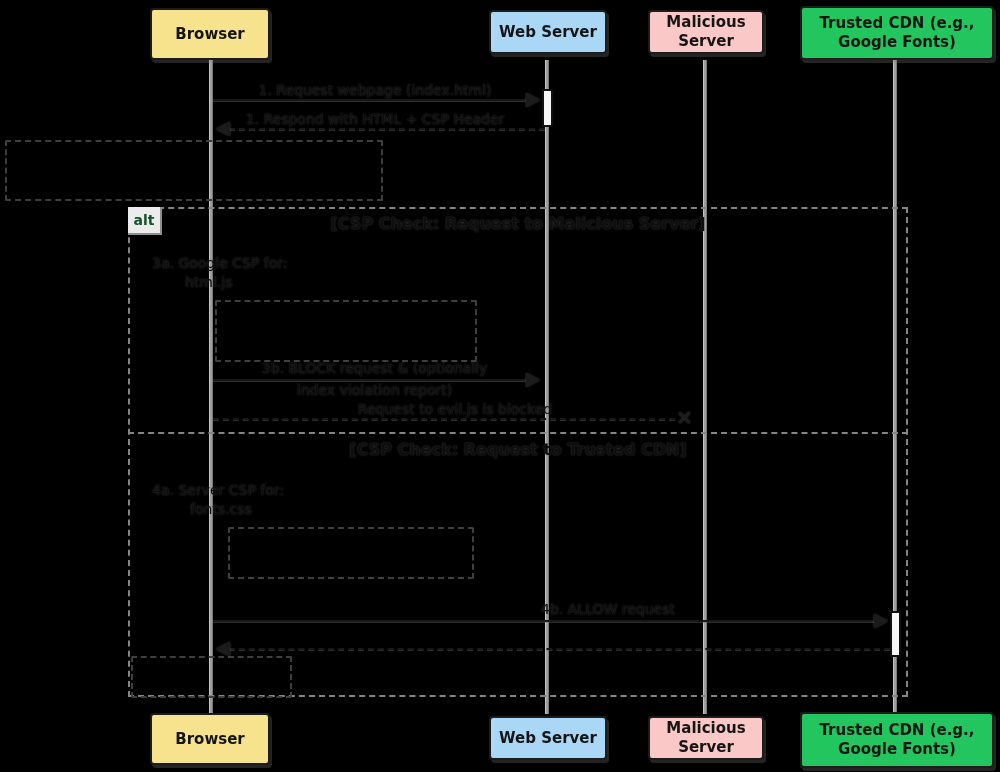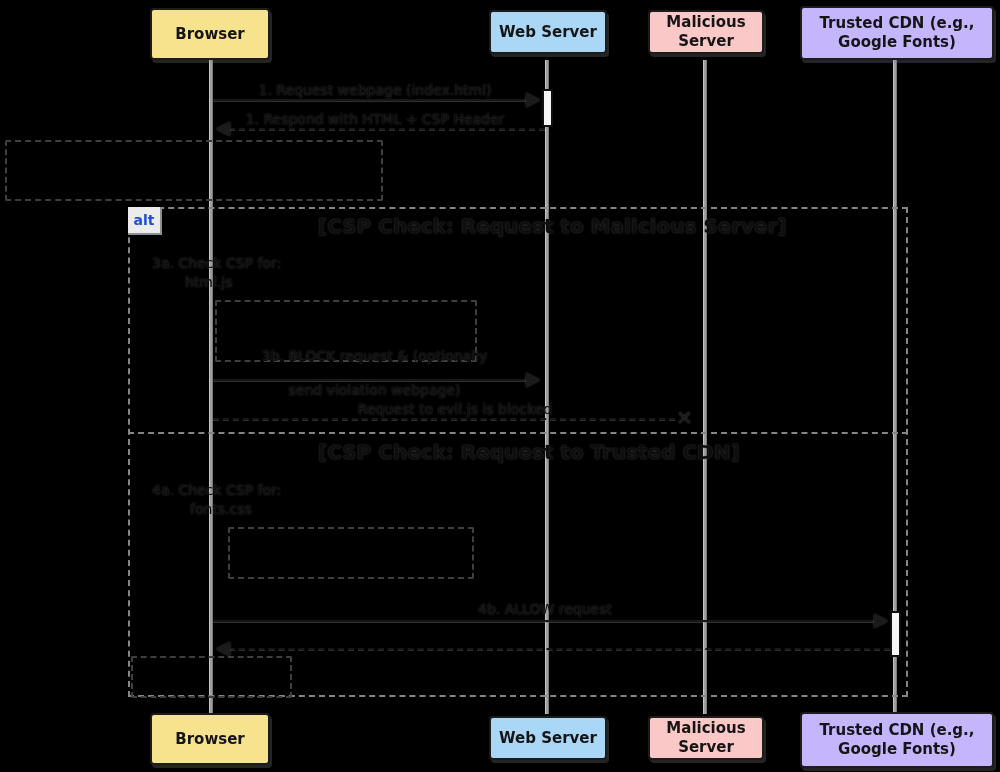--- a/index.html
+++ b/index.html
@@ -16,21 +16,21 @@
   #ll-cdn{left:893px}
 
   
   .actor{position:absolute;display:flex;align-items:center;justify-content:center;
     text-align:center;border:2.5px solid #1c1c1c;border-radius:4px;
     font-size:15px;font-weight:600;color:#151515;line-height:1.25;padding:2px 6px;box-sizing:border-box;
     box-shadow:2px 3px 0 rgba(130,130,130,0.28);}
   .fill-browser{background:#f7e28d;}
   .fill-web{background:#abd7f7;}
   .fill-malicious{background:#fac8c6;}
-  .fill-cdn{background:#c4b5fd;}
+  .fill-cdn{background:#22c55e;}
   #actor-browser-top{left:150px;top:8px;width:120px;height:52px;}
   #actor-web-top{left:489px;top:10px;width:118px;height:44px;}
   #actor-malicious-top{left:648px;top:10px;width:116px;height:44px;}
   #actor-cdn-top{left:800px;top:6px;width:194px;height:54px;}
   #actor-browser-bottom{left:150px;top:713px;width:120px;height:52px;}
   #actor-web-bottom{left:489px;top:716px;width:118px;height:44px;}
   #actor-malicious-bottom{left:648px;top:716px;width:116px;height:44px;}
   #actor-cdn-bottom{left:800px;top:712px;width:194px;height:56px;}
 
   
@@ -68,45 +68,45 @@
 
   
   .msg-label{position:absolute;text-align:center;font-size:14px;color:#0d0d0d;
     white-space:nowrap;text-shadow:0 0 2px rgba(125,125,125,0.55);}
   .msg-text-left{position:absolute;font-size:14px;color:#0d0d0d;white-space:nowrap;
     text-shadow:0 0 2px rgba(125,125,125,0.55);}
   #label-m1{left:245px;top:82px;width:260px;}
   #label-m2{left:245px;top:111px;width:260px;}
   #label-m3a-1{left:152px;top:255px;}
   #label-m3a-2{left:185px;top:274px;}
-  #label-m3b-1{left:242px;top:348px;width:265px;}
+  #label-m3b-1{left:242px;top:360px;width:265px;}
   #label-m3b-2{left:242px;top:382px;width:265px;}
   #label-blocked{left:325px;top:401px;width:260px;}
   #label-m4a-1{left:152px;top:482px;}
   #label-m4a-2{left:178px;top:501px;margin-left:12px;}
-  #label-m4b{left:415px;top:601px;width:260px;}
+  #label-m4b{left:415px;top:601px;width:260px;text-align:right;}
   #label-m5{left:420px;top:630px;width:260px;}
 
   
   .note{position:absolute;border:2.5px dashed #3f3f3f;background:transparent;border-radius:2px;}
   #note-parse{left:5px;top:140px;width:374px;height:57px;}
   #note-violation{left:215px;top:300px;width:258px;height:58px;}
   #note-allowed{left:228px;top:527px;width:242px;height:48px;}
   #note-final{left:131px;top:656px;width:157px;height:38px;}
 
   
   #alt-frame{position:absolute;left:128px;top:207px;width:780px;height:490px;
     border:2px dashed #858585;box-sizing:border-box;}
   #alt-divider{position:absolute;left:128px;top:432px;width:780px;height:0;
     border-top:2px dashed #858585;}
   #alt-label{position:absolute;left:128px;top:207px;width:32px;height:26px;
     background:#ececec;border-right:2px solid #8f8f8f;border-bottom:2px solid #8f8f8f;
     display:flex;align-items:center;justify-content:center;
-    font-size:14px;font-weight:600;color:#1d4ed8;}
-  .section-label{position:absolute;text-align:center;font-size:20px;font-weight:600;
+    font-size:14px;font-weight:600;color:#14532d;}
+  .section-label{position:absolute;text-align:center;font-size:16px;font-weight:600;
     color:#0e0e0e;white-space:nowrap;text-shadow:0 0 2px rgba(120,120,120,0.55);}
   #label-sec1{left:318px;top:214px;width:400px;}
   #label-sec2{left:318px;top:440px;width:400px;}
 </style>
 </head>
 <body>
 
 <div id="canvas">
 
   
@@ -136,36 +136,36 @@
   &gt; Browser (dashed) --&gt;
   <div class="msg-label" id="label-m2">1. Respond with HTML + CSP Header</div>
   <div class="msg-line dashed" id="line-m2"></div>
   <div class="arrow-left" id="head-m2"></div>
 
   
   <div class="activation" id="act-web"></div>
   <div class="activation" id="act-cdn"></div>
 
   
-  <div class="msg-text-left" id="label-m3a-1">3a. Check CSP for:</div>
+  <div class="msg-text-left" id="label-m3a-1">3a. Google CSP for:</div>
   <div class="msg-text-left" id="label-m3a-2">html.js</div>
 
   
   <div class="msg-label" id="label-m3b-1">3b. BLOCK request &amp; (optionally</div>
   <div class="msg-line" id="line-m3b"></div>
   <div class="arrow-right" id="head-m3b"></div>
-  <div class="msg-label" id="label-m3b-2">send violation webpage)</div>
+  <div class="msg-label" id="label-m3b-2">index violation report)</div>
 
   
   <div class="msg-label" id="label-blocked">Request to evil.js is blocked</div>
   <div class="msg-line dashed" id="line-blocked"></div>
   <div class="x-mark" id="x-blocked">✕</div>
 
   
-  <div class="msg-text-left" id="label-m4a-1">4a. Check CSP for:</div>
+  <div class="msg-text-left" id="label-m4a-1">4a. Server CSP for:</div>
   <div class="msg-text-left" id="label-m4a-2">fonts.css</div>
 
   
   <div class="msg-label" id="label-m4b">4b. ALLOW request</div>
   <div class="msg-line" id="line-m4b"></div>
   <div class="arrow-right" id="head-m4b"></div>
 
   &gt; Browser (dashed) --&gt;
   <div class="msg-line dashed" id="line-m5"></div>
   <div class="arrow-left" id="head-m5"></div>

